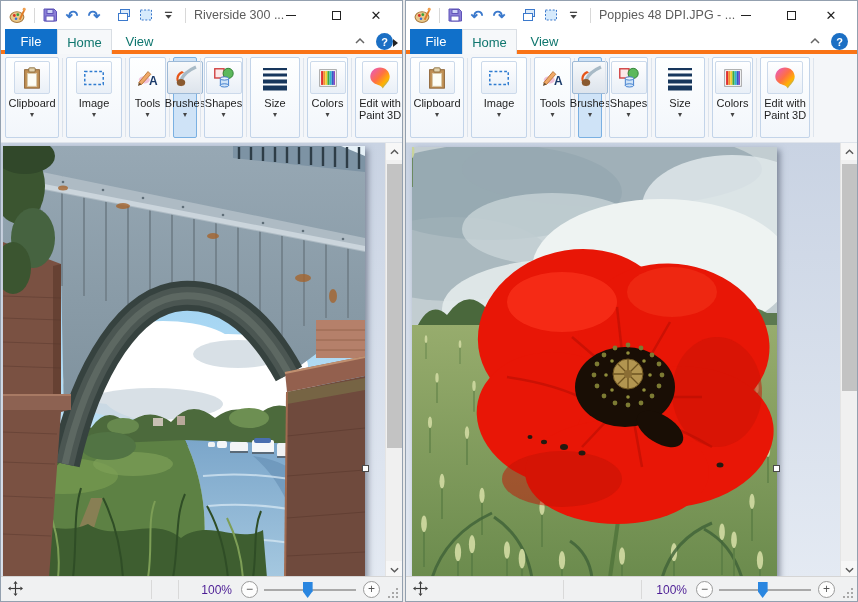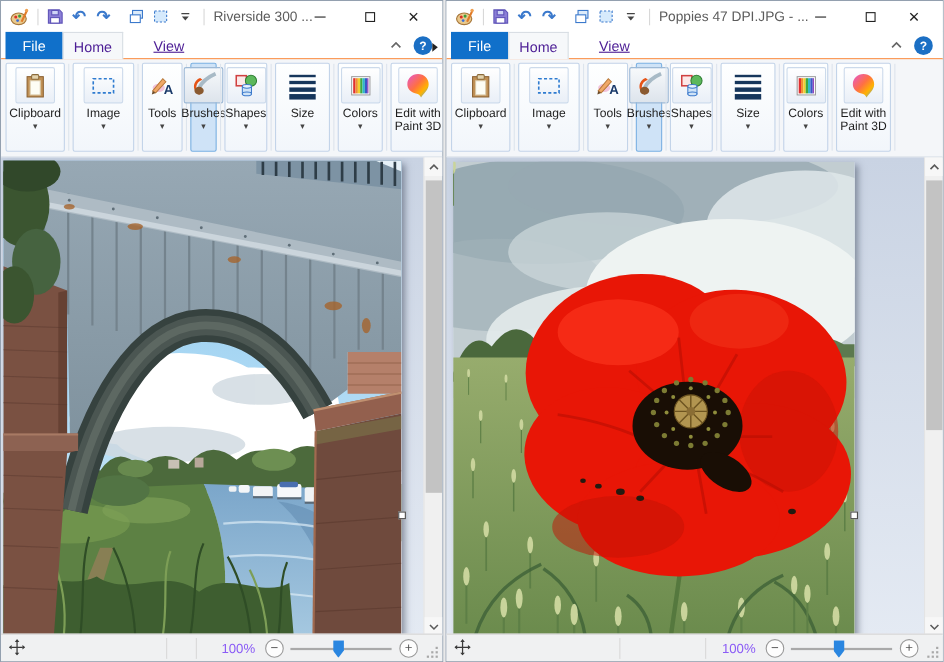--- a/index.html
+++ b/index.html
@@ -22,26 +22,26 @@
               overflow:hidden; max-width:135px; }
 .winbtn { position:absolute; top:0; width:32px; height:28px; display:flex;
           align-items:center; justify-content:center; color:#222; }
 .btn-close { right:10px; font-size:13px; }
 .btn-max { right:50px; } .btn-min { right:95px; }
 .max-box { width:9px; height:9px; border:1px solid #222; }
 .min-line { width:10px; border-top:1px solid #222; }
 
 
 .tabrow { position:absolute; top:28px; left:0; right:0; height:25px; background:#fff;
-          border-bottom:1px solid #f97316; }
+          border-bottom:4px solid #f97316; }
 .tab { position:absolute; top:0; height:25px; display:flex; align-items:center;
-       justify-content:center; font-size:13px; color:#4c1d95; }
+       justify-content:center; font-size:13px; color:#0f766e; }
 .tab-file { left:4px; width:52px; background:#1070ca; color:#fff; }
 .tab-home { left:56px; width:55px; background:#f6f8fa; border:1px solid #d9dee4; border-bottom:none; }
-.tab-view { left:125px; width:55px;text-decoration:underline; }
+.tab-view { left:111px; width:55px; }
 .ribbon-collapse { position:absolute; right:34px; top:8px; width:14px; height:10px; }
 .help-btn { position:absolute; right:9px; top:4px; width:17px; height:17px; border-radius:50%;
             background:#1b6fc4; color:#fff; font-size:11px; font-weight:bold;
             display:flex; align-items:center; justify-content:center; }
 
 
 .ribbon { position:absolute; top:53px; left:0; right:0; height:89px; background:#f4f6f9;
           border-bottom:1px solid #dfe4eb; display:flex; align-items:flex-start;
           padding:3px 0 0 4px; overflow:hidden; }
 .rgroup { height:81px; border:1px solid #c3d4e9; border-radius:2px; flex:none;
@@ -75,21 +75,21 @@
 .vs-btn { position:absolute; left:0; width:17px; height:17px; background:#f7f7f7;
           display:flex; align-items:center; justify-content:center; }
 .vs-up{top:0} .vs-down{bottom:0}
 .vs-thumb { position:absolute; left:1px; width:15px; background:#c3c3c3; }
 
 
 .statusbar { position:absolute; left:0; right:0; bottom:0; height:25px; background:#f0f1f2;
              border-top:1px solid #d5d5d5; }
 .pan-icon { position:absolute; left:7px; top:4px; }
 .sb-sep { position:absolute; top:3px; width:1px; height:19px; background:#d9d9d9; }
-.zoom-label { position:absolute; right:170px; top:6px; font-size:12px; color:#8b5cf6; }
+.zoom-label { position:absolute; right:170px; top:6px; font-size:12px; color:#4c1d95; }
 .zoom-btn { position:absolute; top:4px; width:17px; height:17px; border:1px solid #9a9a9a;
             border-radius:50%; background:#fdfdfd; color:#555; font-size:12px;
             line-height:14px; text-align:center; }
 .zoom-minus{right:144px} .zoom-plus{right:22px}
 .zoom-track { position:absolute; right:46px; top:12px; width:92px; height:2px; background:#a9a9a9; }
 .zoom-thumb { position:absolute; left:42%; top:-7px; width:10px; height:16px; background:#2a86e0;
               clip-path:polygon(0 0,100% 0,100% 58%,50% 100%,0 58%); }
 .grip { position:absolute; right:4px; bottom:3px; width:10px; height:10px; }
 .grip::before { content:""; position:absolute; width:2px; height:2px; background:#a8a8a8;
   left:8px; top:8px;
@@ -543,21 +543,21 @@
           <rect x="2.5" y="3" width="11" height="10" fill="#d6eafc" stroke="#3b79cc" stroke-dasharray="2 1.6"></rect>
         </svg>
     </div>
     <div class="qat-btn">
       <svg width="9" height="9" viewBox="0 0 10 10">
           <path d="M1 1.5 h8" stroke="#444" stroke-width="1.4"></path>
           <path d="M1.5 4.5 L5 8.5 L8.5 4.5 Z" fill="#444"></path>
         </svg>
     </div>
     <div class="tb-sep"></div>
-    <span class="title-text" style="max-width:175px">Poppies 47 DPI.JPG - ...</span>
+    <span class="title-text" style="max-width:175px">Poppies 48 DPI.JPG - ...</span>
     <div class="winbtn btn-min">
         <span class="min-line"></span>
       </div>
     <div class="winbtn btn-max">
         <span class="max-box"></span>
       </div>
     <div class="winbtn btn-close">
         <span>✕</span>
       </div>
   </div>

